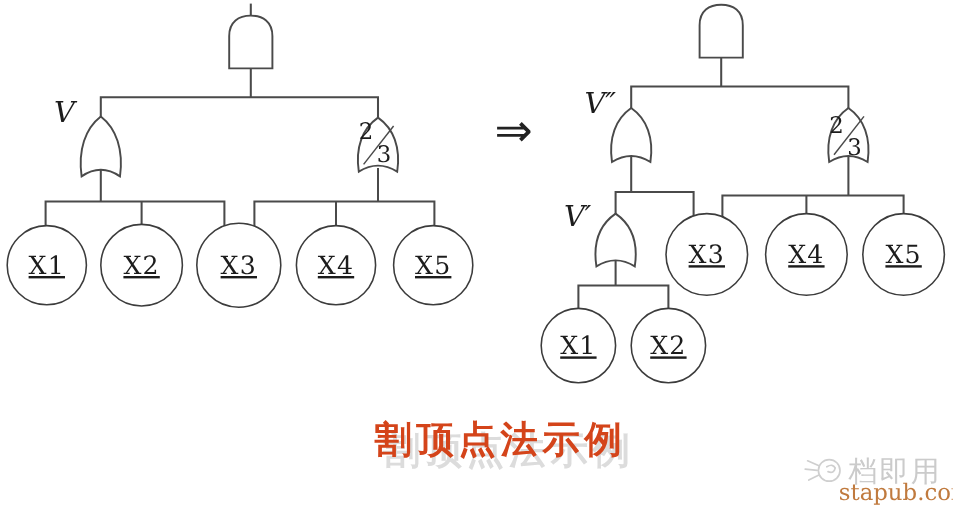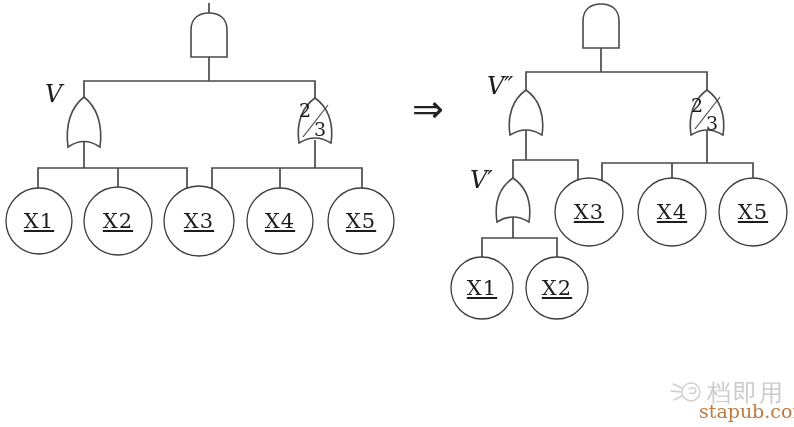--- a/index.html
+++ b/index.html
@@ -110,20 +110,21 @@
   <span class="lbl evt-lbl" style="left:336px;top:211px;">X5</span>
 
   <span class="lbl evt-lbl" style="left:564px;top:202px;">X3</span>
   <span class="lbl evt-lbl" style="left:647px;top:202px;">X4</span>
   <span class="lbl evt-lbl" style="left:728px;top:202px;">X5</span>
   <span class="lbl evt-lbl" style="left:457px;top:278px;">X1</span>
   <span class="lbl evt-lbl" style="left:532px;top:278px;">X2</span>
 
   <span class="lbl arrow" style="left:412px;top:90px;">⇒</span>
 
+  <span class="lbl caption">割顶点法示例</span>
 
   <svg class="wm-icon" width="38" height="28" viewBox="0 0 38 28">
     <g fill="none" stroke="#cfcfcf" stroke-width="1.4" stroke-linecap="round">
       <circle cx="23" cy="14" r="9"></circle>
       <path d="M14,10 L5,6"></path>
       <path d="M13,14 L3,13"></path>
       <path d="M14,18 L6,22"></path>
       <path d="M21,11 q5,-3 7,1 q-1,5 -6,3"></path>
     </g>
   </svg>

